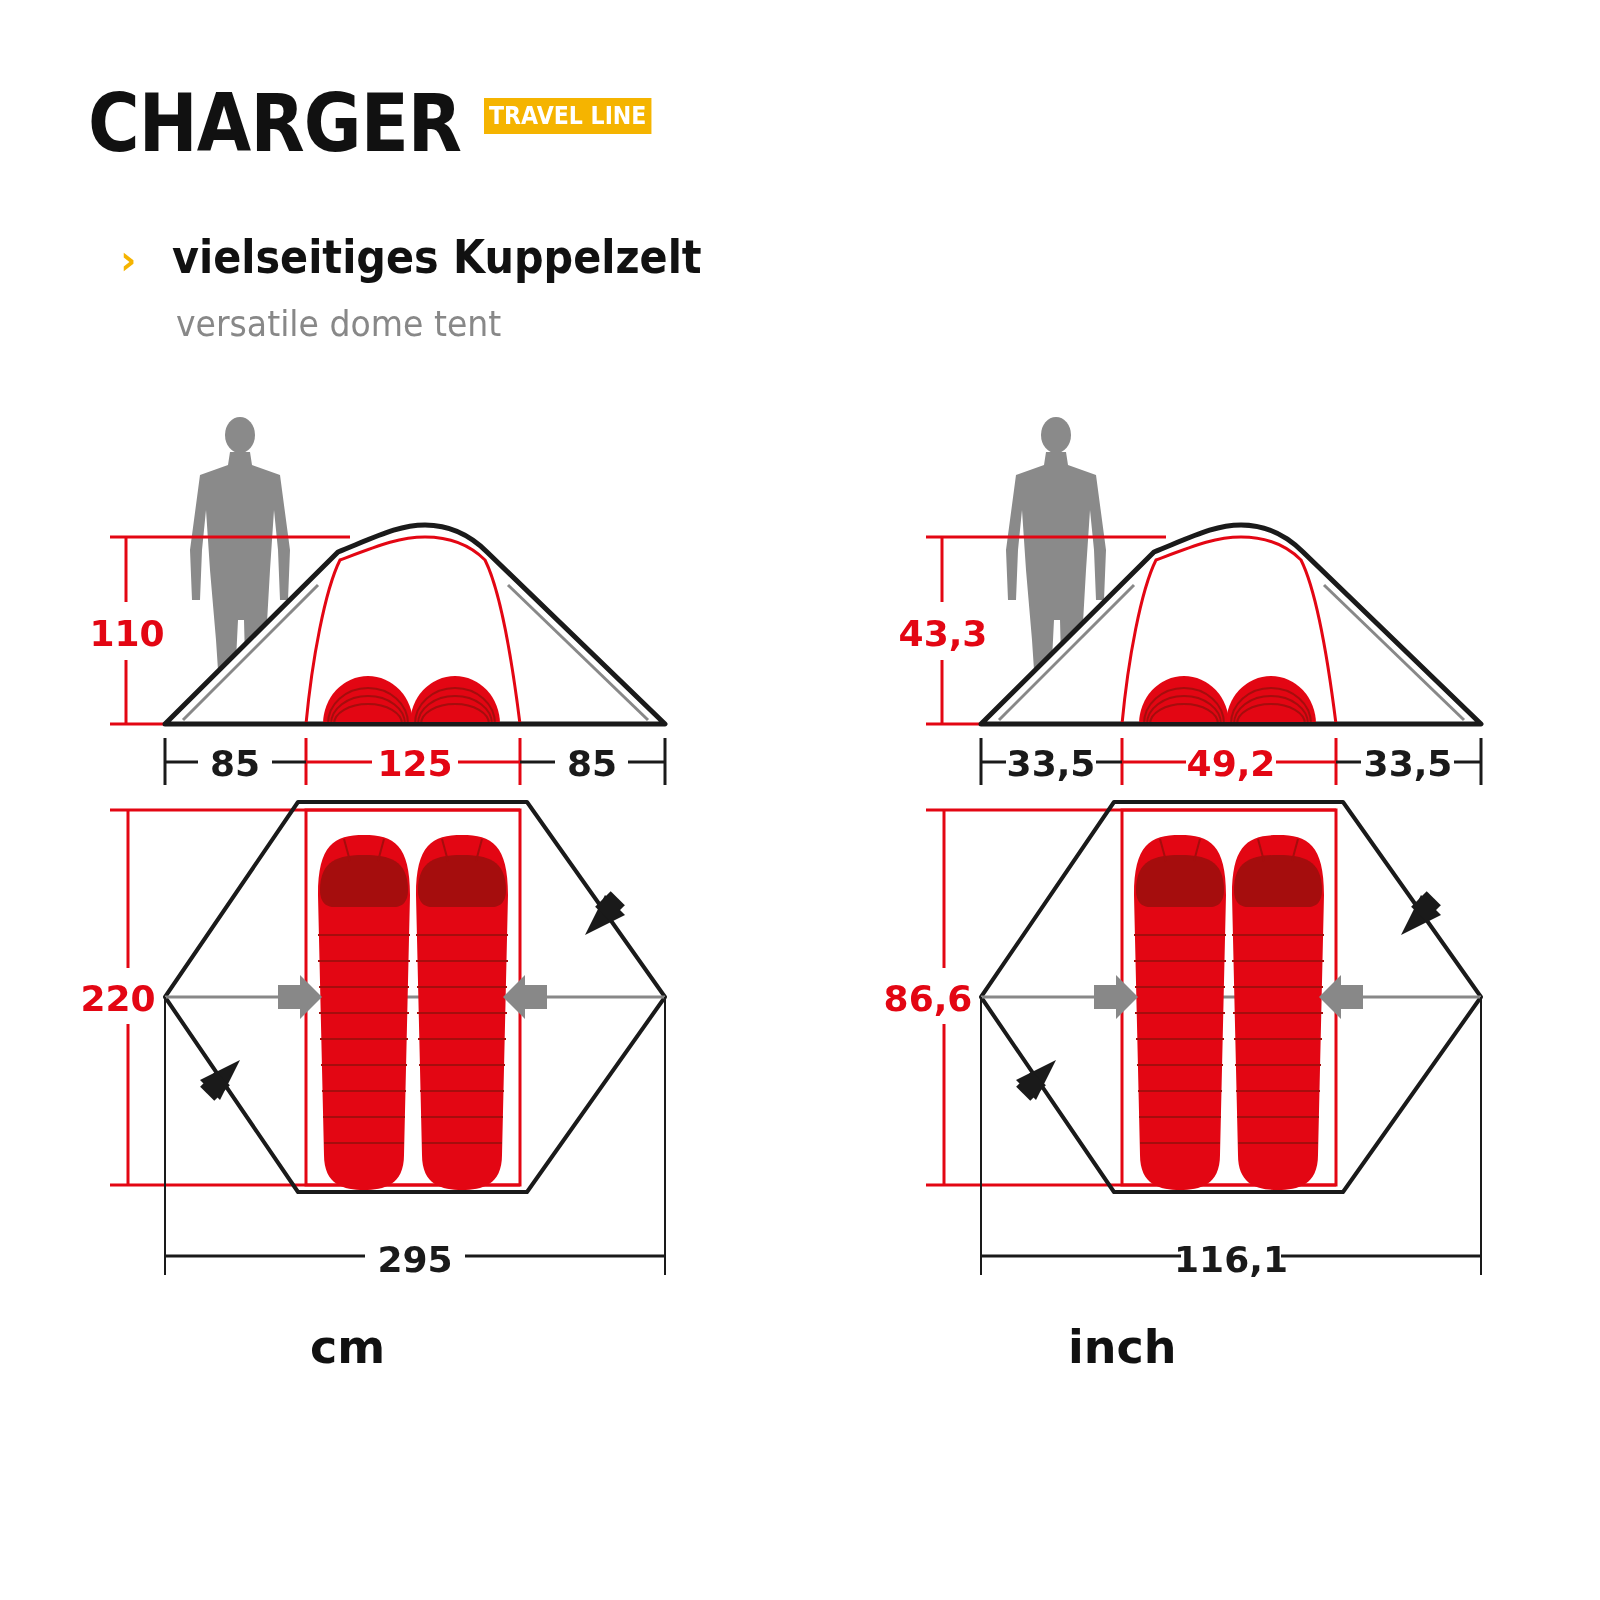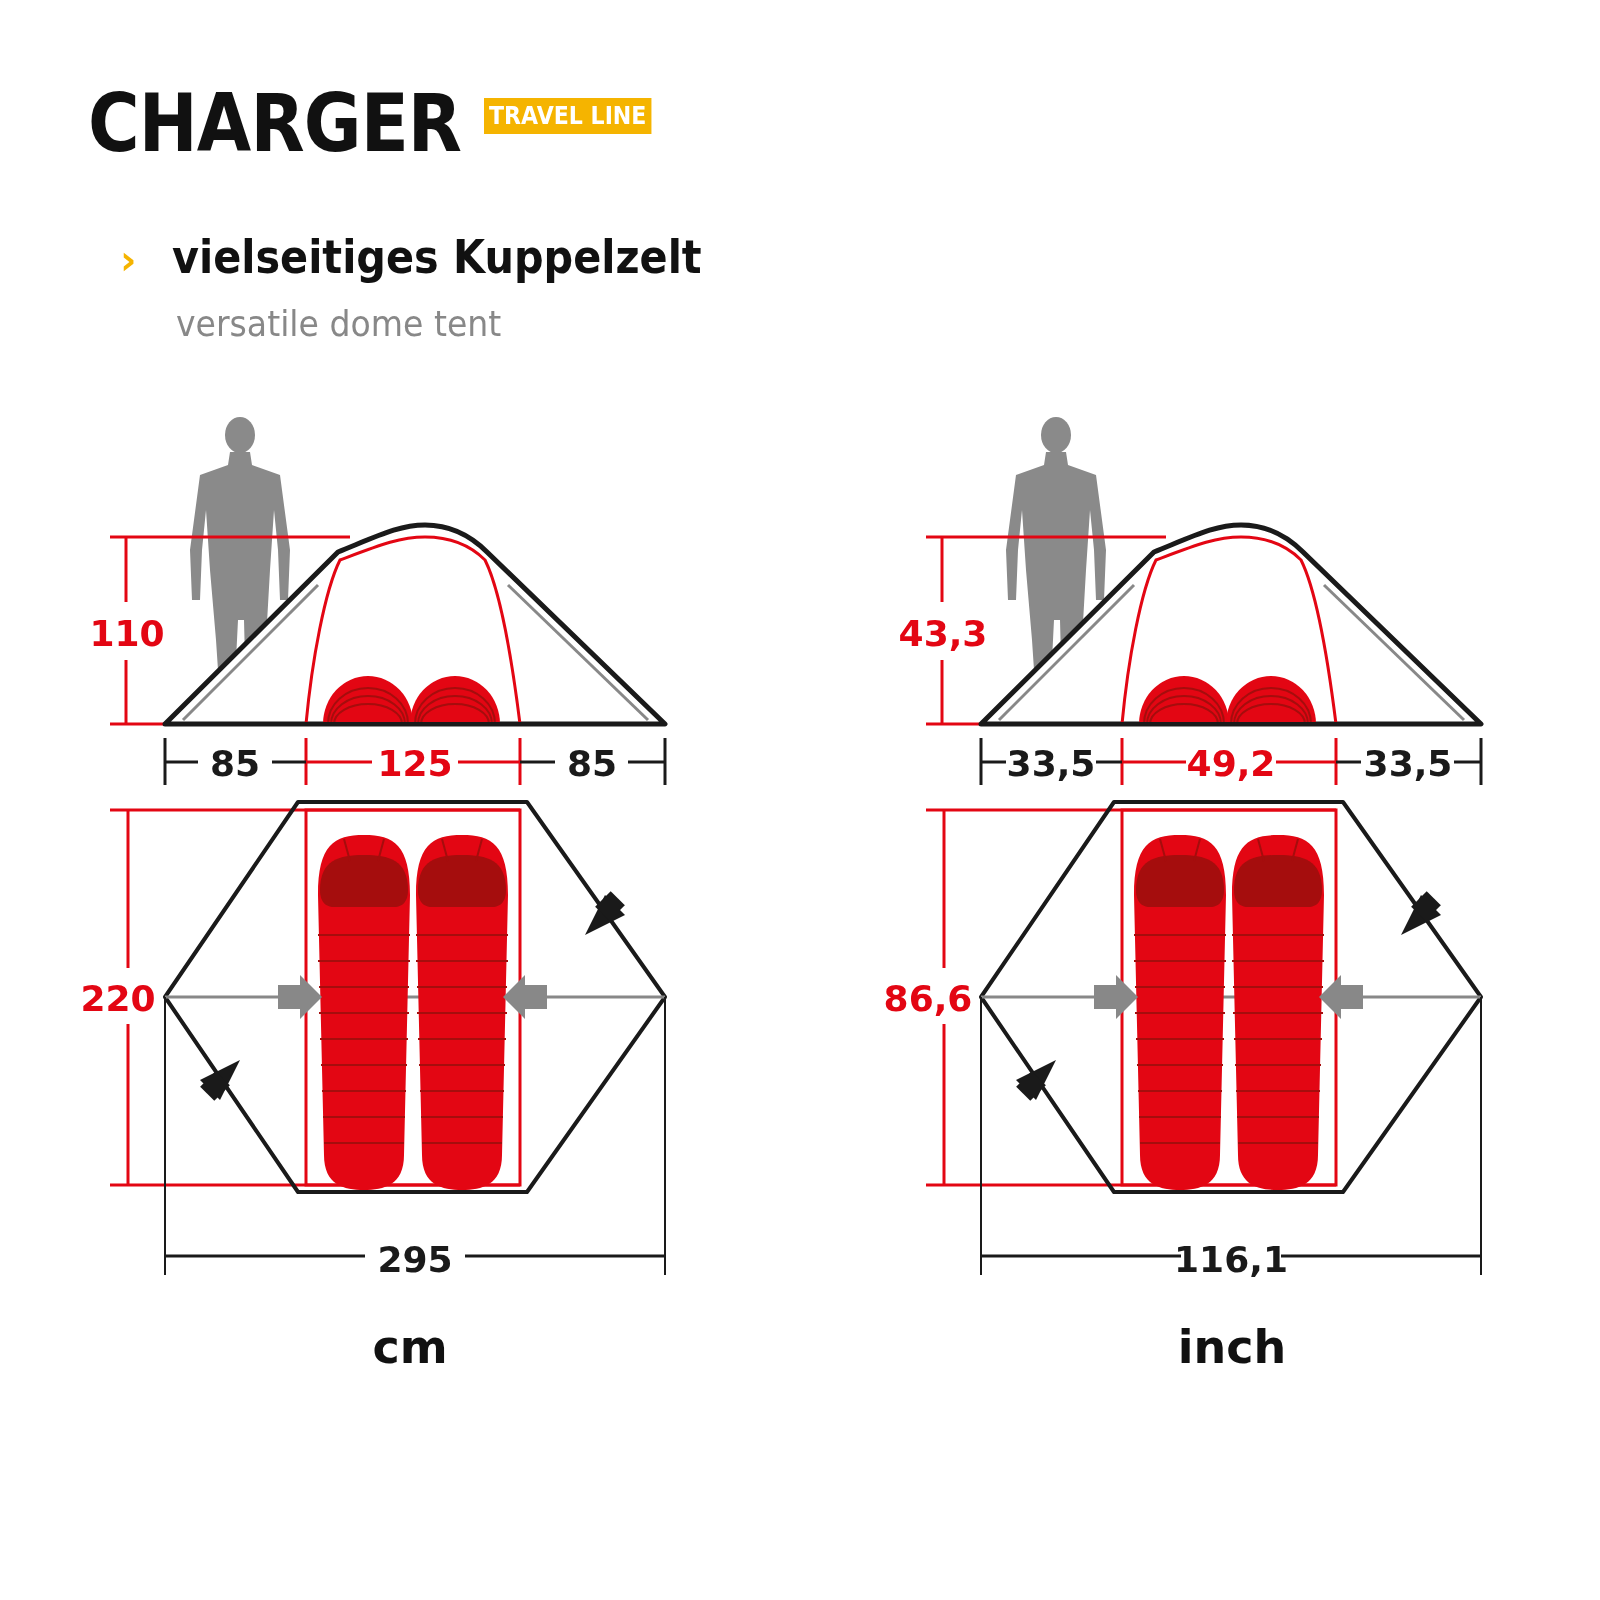--- a/index.html
+++ b/index.html
@@ -4,21 +4,21 @@
 <style>
   html,body{margin:0;padding:0;background:#fff;}
   body{width:1600px;height:1600px;position:relative;overflow:hidden;font-family:"DejaVu Sans","Liberation Sans",sans-serif;}
   .title{position:absolute;left:88px;top:84px;font-size:80px;font-weight:bold;color:#111;letter-spacing:-1px;line-height:1;transform:scaleX(0.88);transform-origin:left;}
   .badge{position:absolute;left:484px;top:98px;width:182px;height:36px;background:#f5b400;color:#fff;font-weight:bold;font-size:24px;line-height:36px;text-align:center;transform:scaleX(0.92);transform-origin:left;}
   .chev{position:absolute;left:120px;top:240px;font-size:40px;font-weight:bold;color:#f5b400;line-height:1;}
   .subtitle{position:absolute;left:172px;top:232px;font-size:46px;font-weight:bold;color:#111;line-height:1.1;transform:scaleX(0.9);transform-origin:left;}
   .subtitle-en{position:absolute;left:176px;top:304px;font-size:36px;color:#888;line-height:1.1;transform:scaleX(0.92);transform-origin:left;}
   svg.diag{position:absolute;left:0;top:0;}
   .lbl{font-family:"DejaVu Sans","Liberation Sans",sans-serif;font-weight:bold;}
-  .unit{position:absolute;font-size:46px;font-weight:bold;color:#111;text-align:center;width:200px;}
+  .unit{position:absolute;font-size:46px;font-weight:bold;color:#111;width:200px;}
 </style>
 </head>
 <body>
 
 <div class="title">CHARGER</div>
 <div class="badge">TRAVEL LINE</div>
 <div class="chev">›</div>
 <div class="subtitle">vielseitiges Kuppelzelt</div>
 <div class="subtitle-en">versatile dome tent</div>
 
@@ -181,13 +181,13 @@
 
   <text class="lbl" x="943" y="646" font-size="36" fill="#e30613" text-anchor="middle">43,3</text>
   <text class="lbl" x="1051" y="776" font-size="36" fill="#1a1a1a" text-anchor="middle">33,5</text>
   <text class="lbl" x="1231" y="776" font-size="36" fill="#e30613" text-anchor="middle">49,2</text>
   <text class="lbl" x="1408" y="776" font-size="36" fill="#1a1a1a" text-anchor="middle">33,5</text>
   <text class="lbl" x="928" y="1011" font-size="36" fill="#e30613" text-anchor="middle">86,6</text>
   <text class="lbl" x="1231" y="1272" font-size="36" fill="#1a1a1a" text-anchor="middle">116,1</text>
 </svg>
 
 <div class="unit" style="left:310px;top:1320px;">cm</div>
-<div class="unit" style="left:1132px;top:1320px;">inch</div>
+<div class="unit" style="left:1068px;top:1320px;">inch</div>
 
 </body></html>

